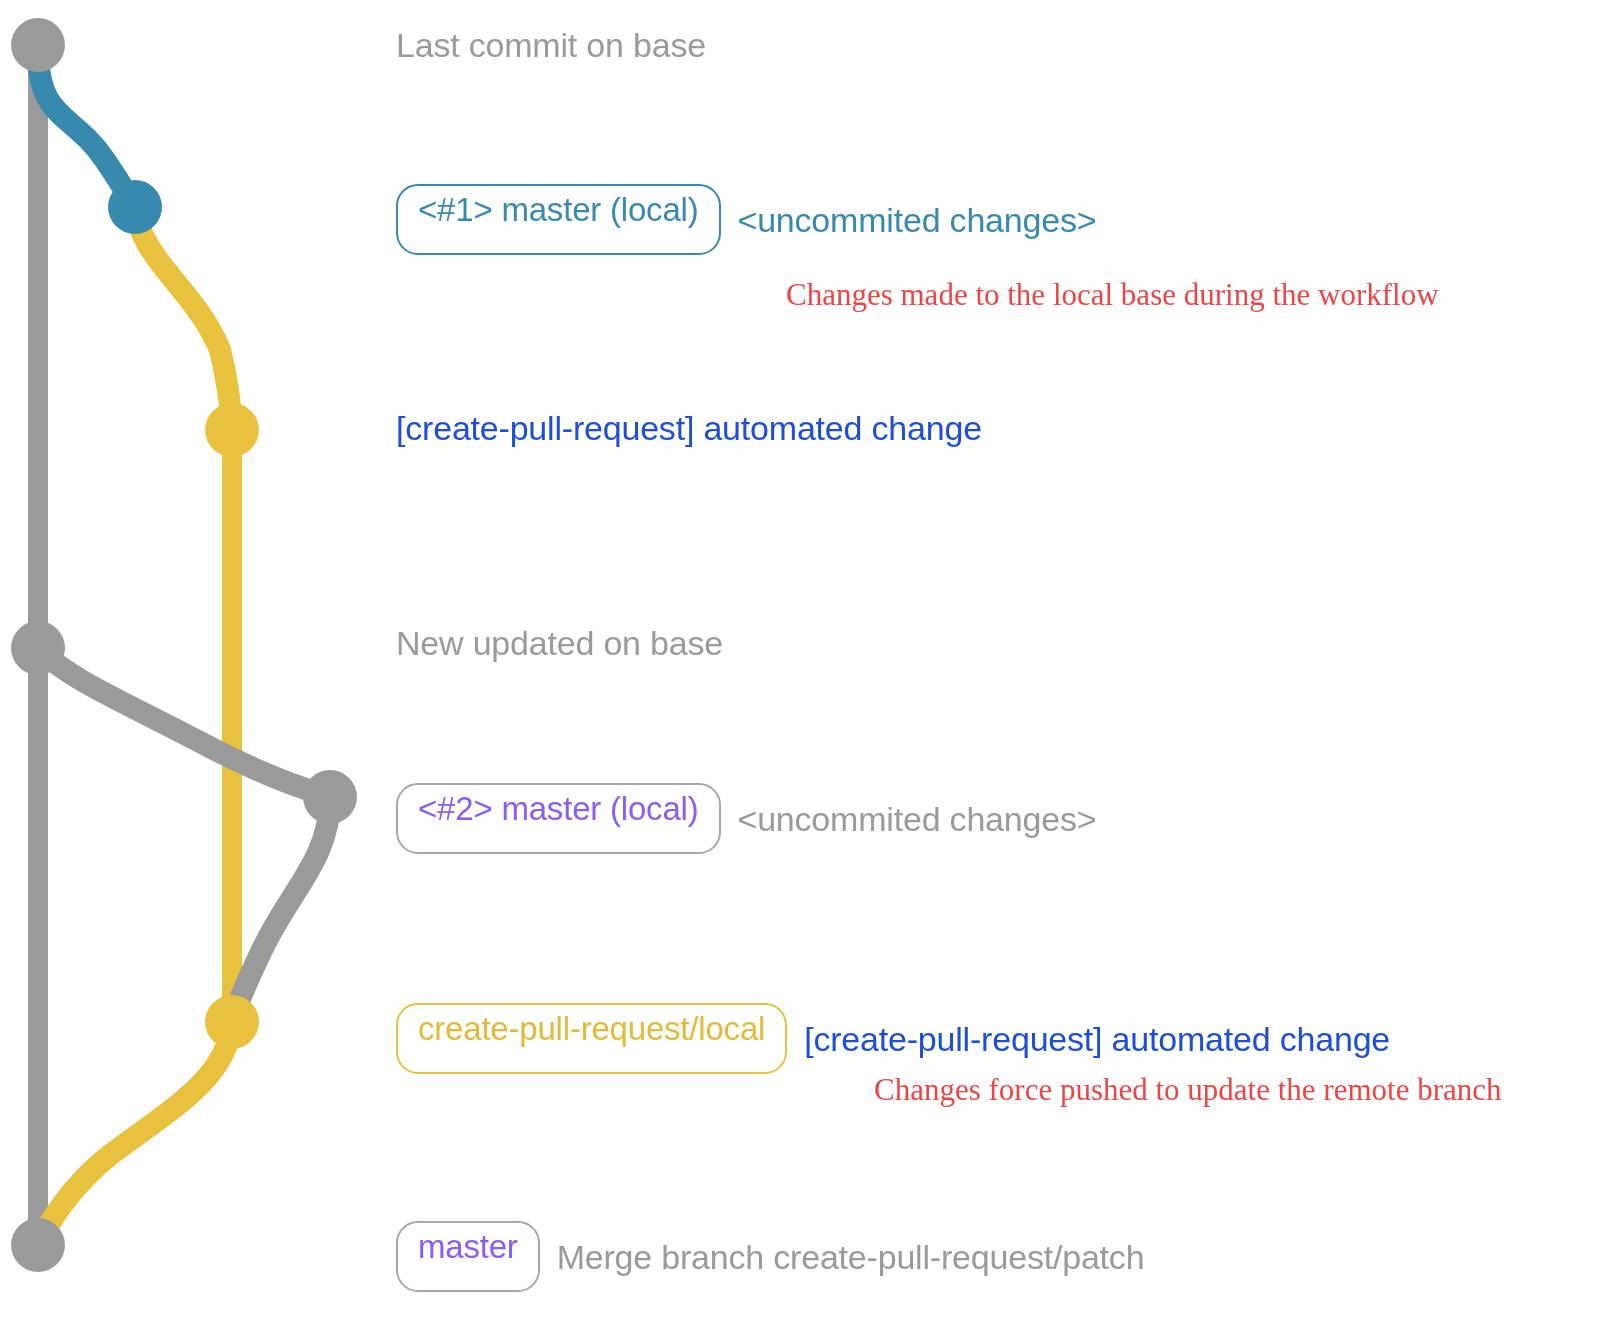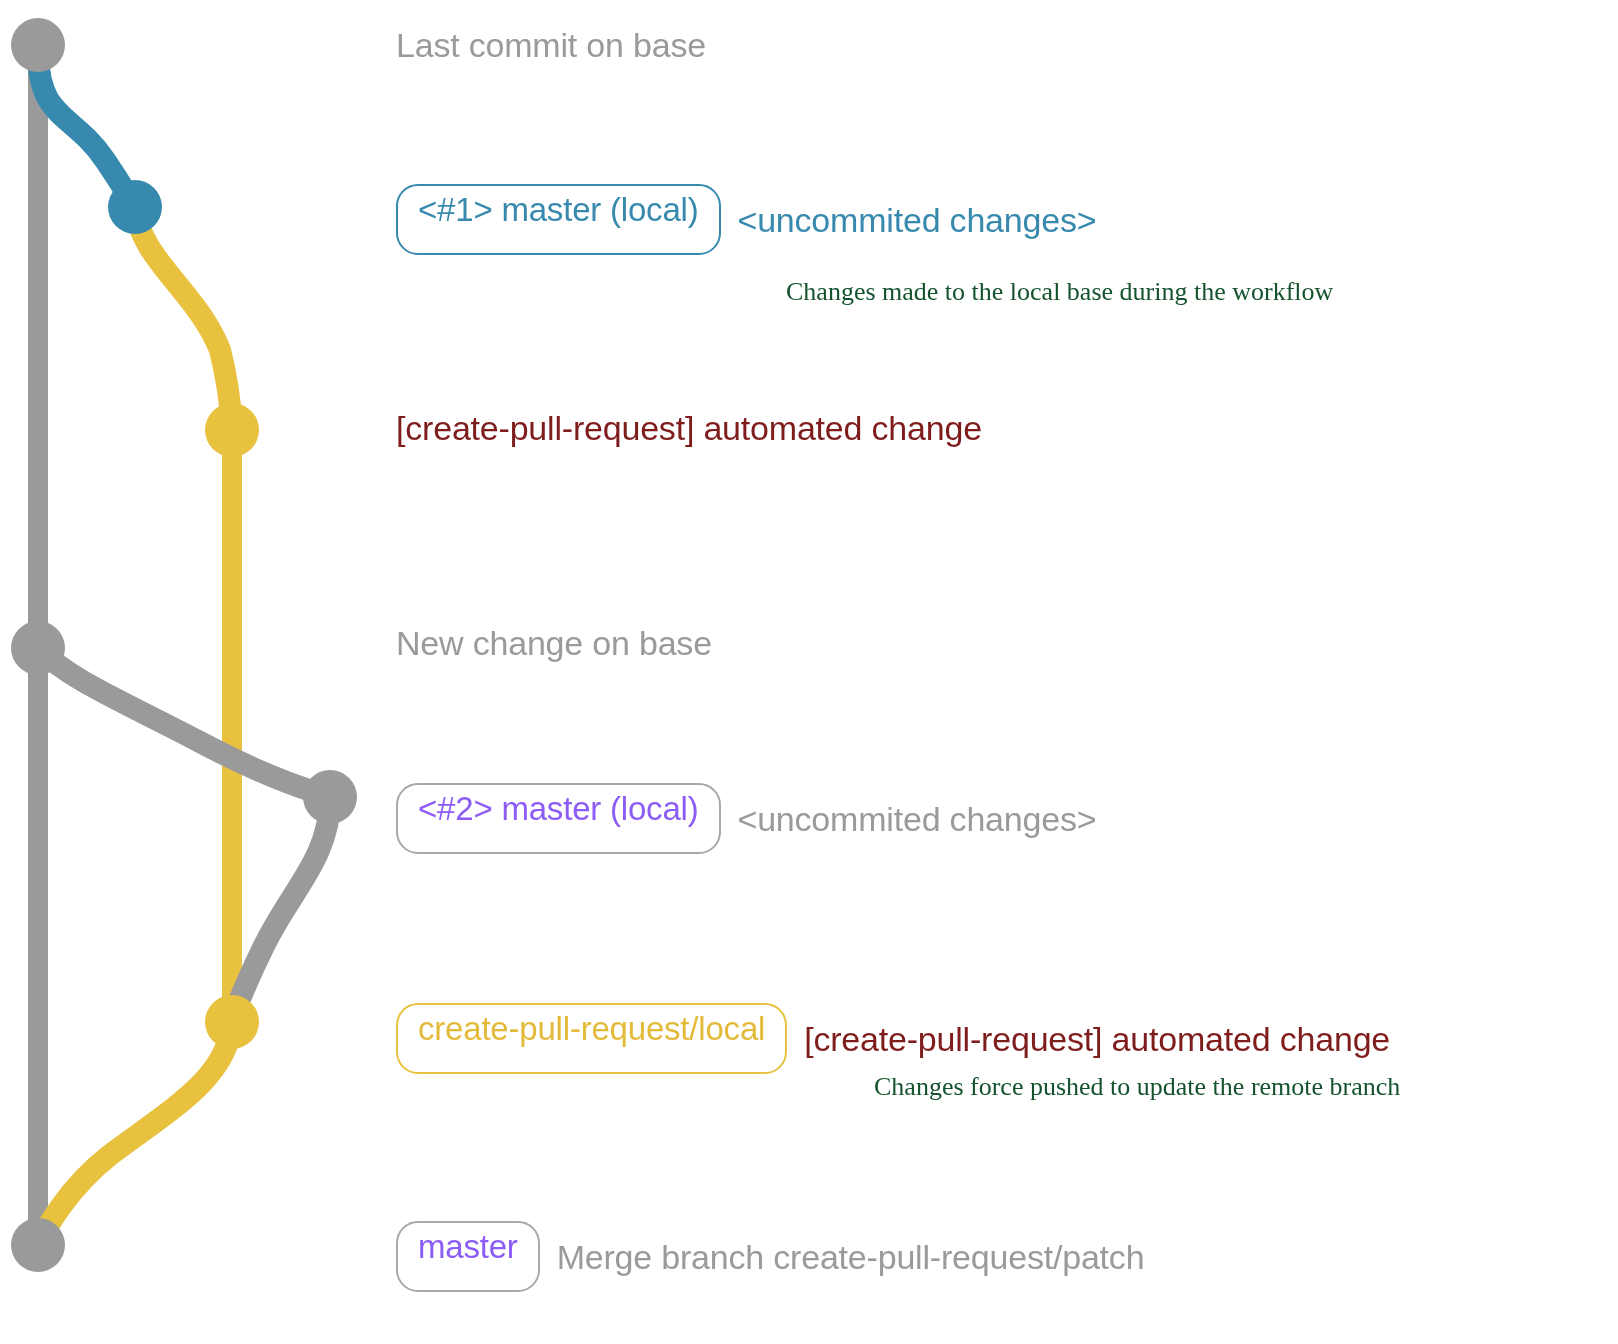--- a/index.html
+++ b/index.html
@@ -60,31 +60,31 @@
   .badge.gray  { border-color: #a8a8a8; color: #8b5cf6; }
 
   .subject {
     font-size: 34px;
     line-height: 1;
     letter-spacing: -0.2px;
     white-space: nowrap;
     color: #9a9a9a;
   }
   .subject.blue   { color: #3889ae; }
-  .subject.yellow { color: #7f1d1d; }
+  .subject.yellow { color: #1d4ed8; }
   .subject.gray   { color: #9a9a9a; }
   .subject.plain  { color: #9a9a9a; }
 
   .badge + .subject { margin-left: 17px; }
 
   .caption {
     font-family: "Liberation Serif", serif;
-    font-size: 26px;
+    font-size: 31px;
     line-height: 1;
-    color: #14532d;
+    color: #ef4444;
     white-space: nowrap;
     text-align: center;
   }
 
   
   #row-last-commit      { left: 396px; top: 28px; }
   #row-pr1              { left: 396px; top: 184px; }
   #row-pr1 .caption     { margin-left: 390px; margin-top: 24px; }
   #row-automated-1      { left: 396px; top: 411px; }
   #row-automated-1 .caption { margin-left: 22px; margin-top: 21px; }
@@ -140,21 +140,21 @@
   </div>
 
   <div class="row" id="row-automated-1">
     <div class="row-head">
       <span class="subject yellow">[create-pull-request] automated change</span>
     </div>
   </div>
 
   <div class="row" id="row-new-commit">
     <div class="row-head">
-      <span class="subject plain">New change on base</span>
+      <span class="subject plain">New updated on base</span>
     </div>
   </div>
 
   <div class="row" id="row-pr2">
     <div class="row-head">
       <span class="badge gray">&lt;#2&gt; master (local)</span>
       <span class="subject gray">&lt;uncommited changes&gt;</span>
     </div>
   </div>
 

